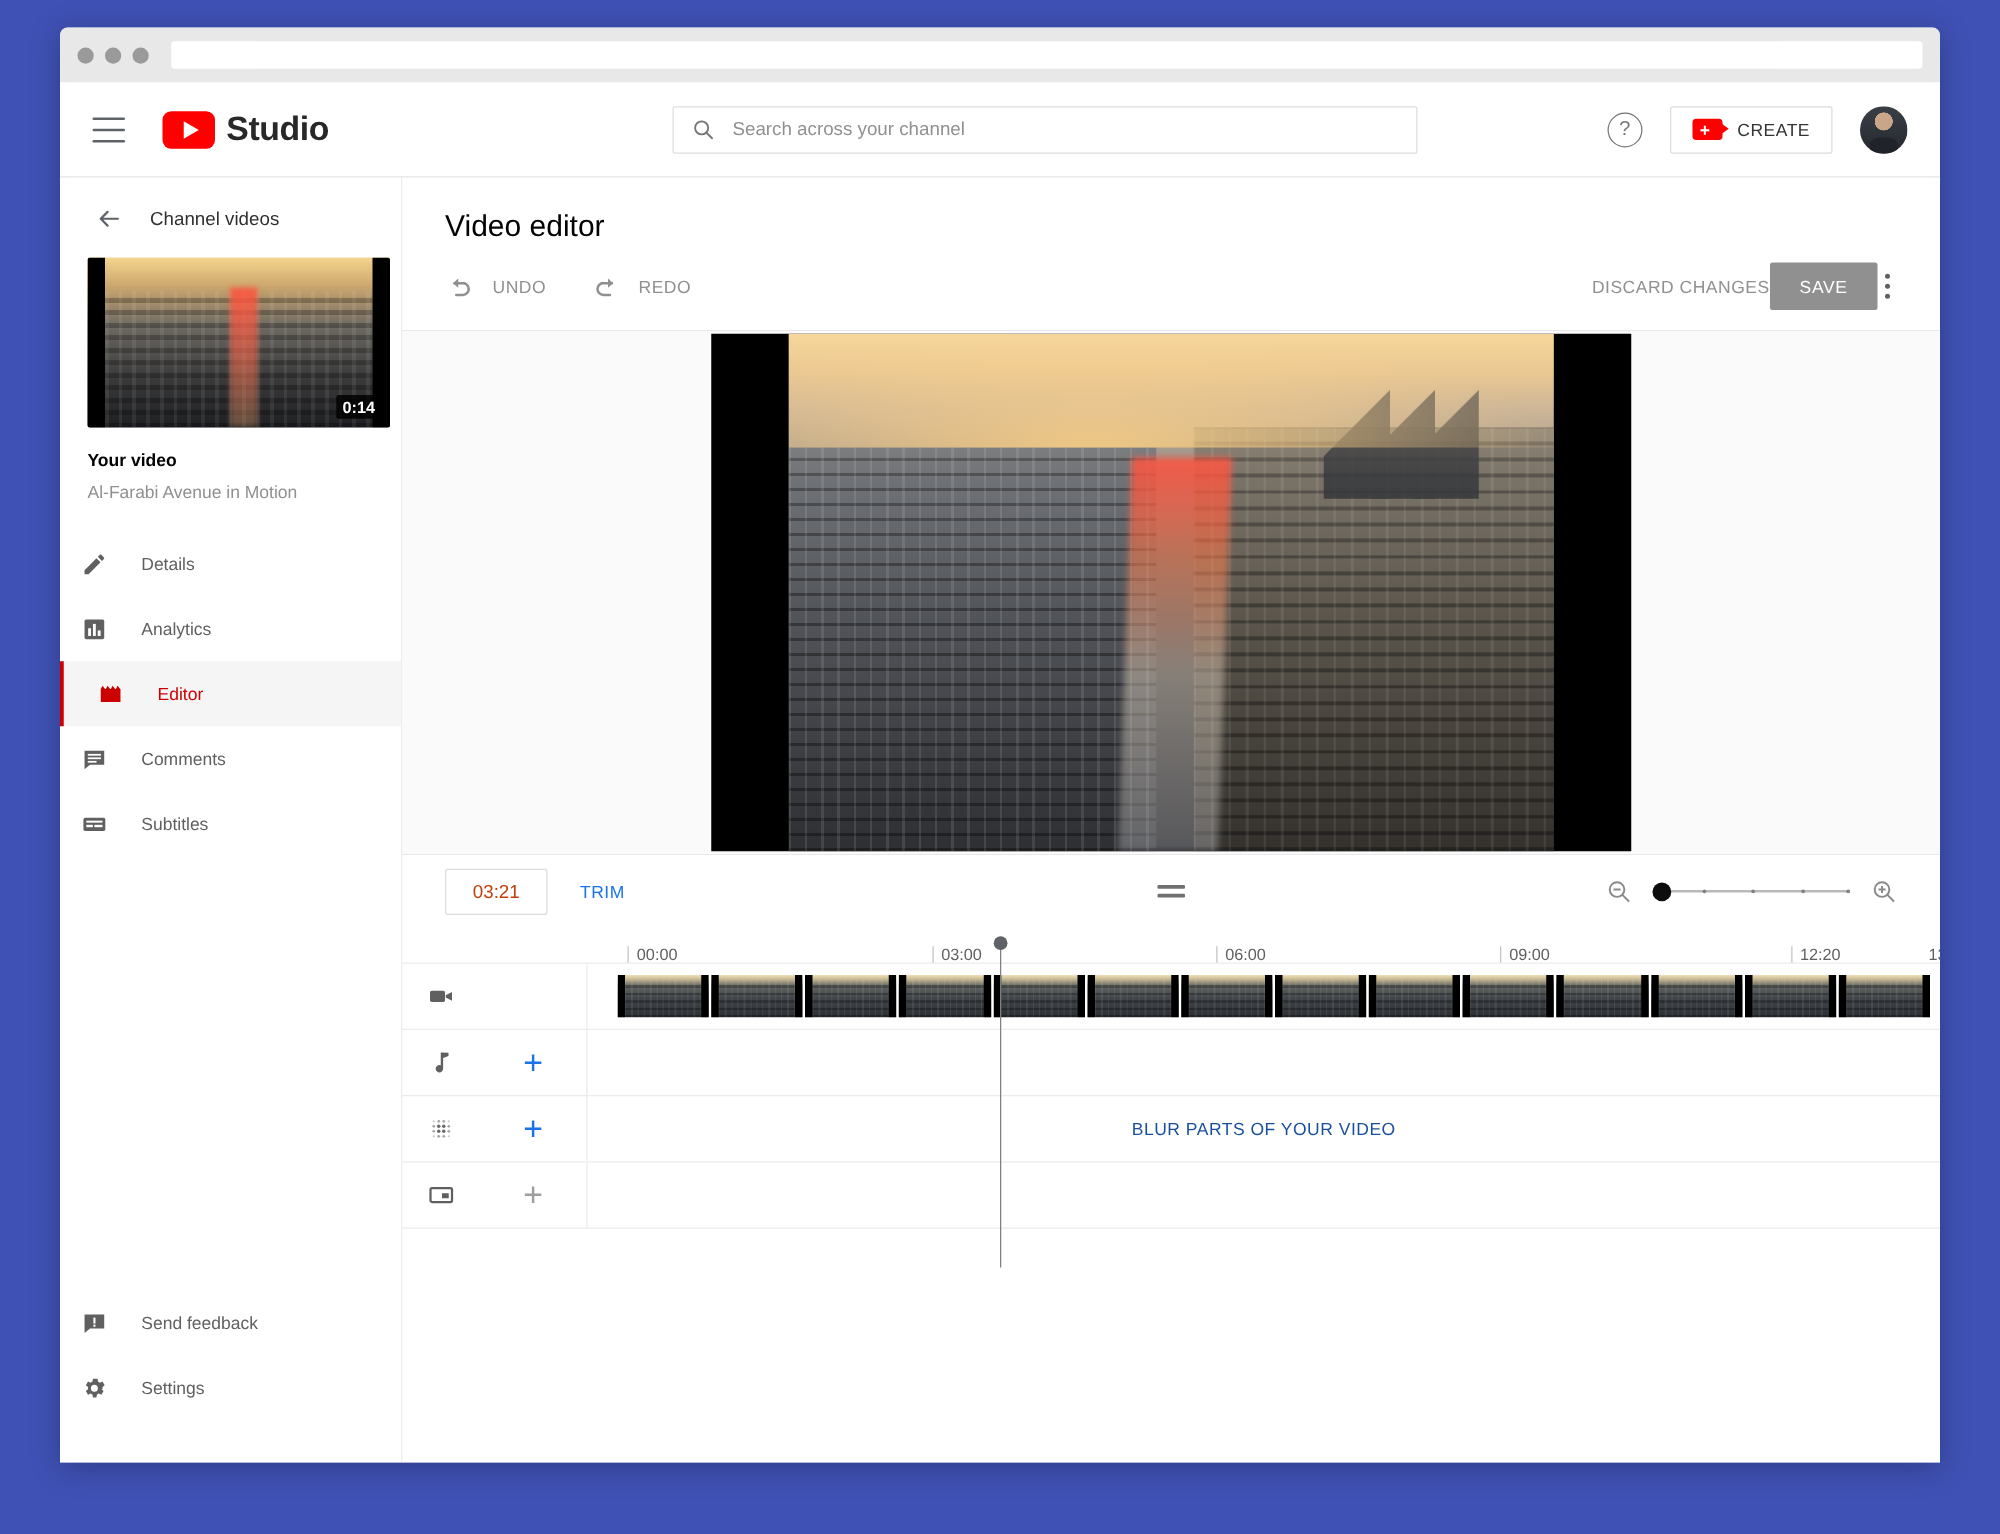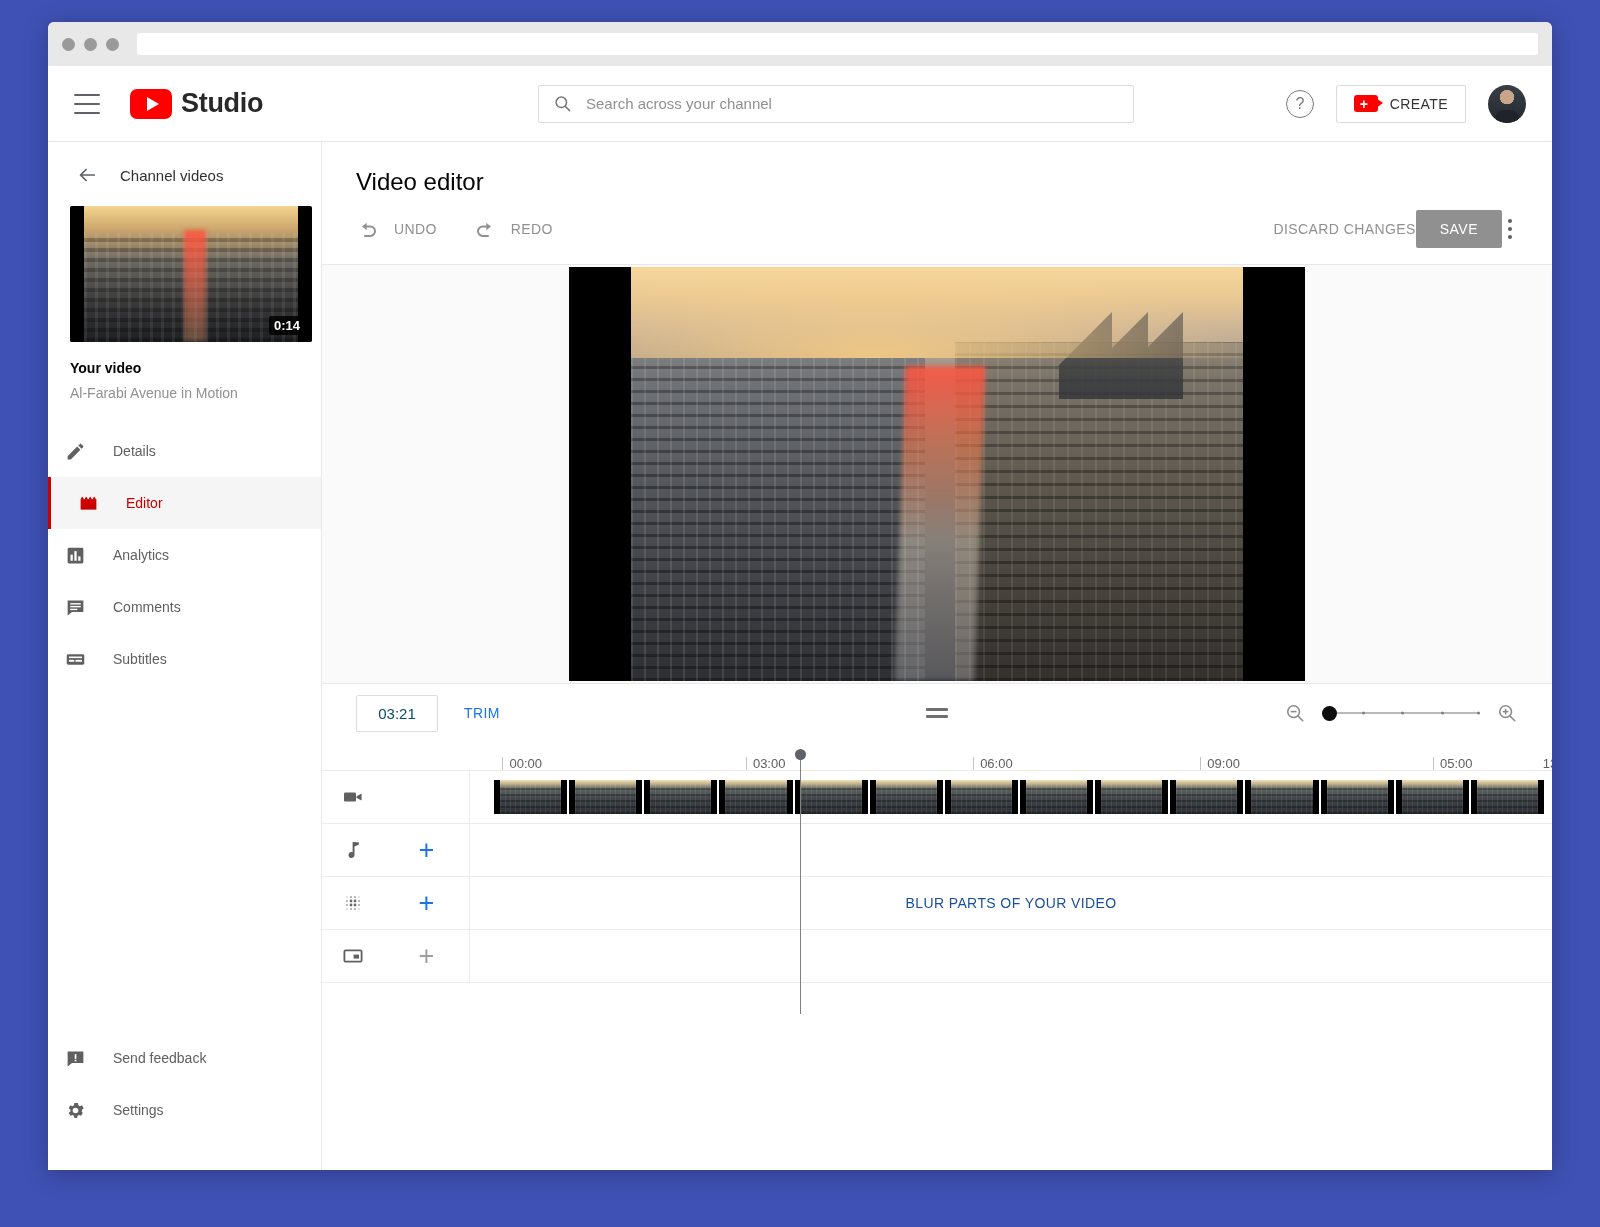--- a/index.html
+++ b/index.html
@@ -190,21 +190,21 @@
   .frame .haze { position: absolute; inset: 0; background:
       linear-gradient(180deg, rgba(255,230,190,.35) 0%, rgba(200,200,200,.08) 28%, transparent 55%); }
 
   
   .timeline { flex: 1; display: flex; flex-direction: column; border-top: 1px solid #e8e8e8; }
   .tl-controls {
     height: 58px; display: flex; align-items: center; padding: 0 34px; position: relative;
   }
   .time-box {
     border: 1px solid #dcdcdc; border-radius: 2px; padding: 9px 18px;
-    font-size: 15px; color: #0c4a6e; font-family: "Liberation Sans", sans-serif;
+    font-size: 15px; color: #c2410c; font-family: "Liberation Sans", sans-serif;
     min-width: 82px; text-align: center;
   }
   .trim-btn { color: #1a73e8; font-size: 14px; letter-spacing: .4px; margin-left: 26px; cursor: pointer; }
   .drag-handle { position: absolute; left: 50%; transform: translateX(-50%);
     display: flex; flex-direction: column; gap: 4px; cursor: row-resize; }
   .drag-handle i { display: block; width: 22px; height: 3px; background: #707070; border-radius: 1px; }
   .zoom-ctrls { margin-left: auto; display: flex; align-items: center; gap: 16px; }
   .zoom-slider { width: 158px; height: 14px; position: relative; display: flex; align-items: center; }
   .zoom-track { position: absolute; left: 0; right: 0; height: 2px; background: #b9b9b9; }
   .zoom-tick { position: absolute; width: 3px; height: 3px; background: #808080; border-radius: 50%; top: 50%; transform: translateY(-50%); }
@@ -323,39 +323,39 @@
 
       <div class="nav">
         <div class="nav-item">
           <span class="nav-icon">
             <svg width="21" height="21" viewBox="0 0 24 24">
                 <path d="M3 17.3V21h3.7L17.6 10.1l-3.7-3.7L3 17.3zM20.7 7a1 1 0 000-1.4l-2.3-2.3a1 1 0 00-1.4 0l-1.8 1.8 3.7 3.7L20.7 7z" fill="#606060"></path>
               </svg>
           </span>
           <span class="nav-label">Details</span>
         </div>
-        <div class="nav-item active">
-          <span class="nav-icon">
-            <svg width="21" height="21" viewBox="0 0 24 24">
-                <path d="M3 7h18v12H3z" fill="#cc0000"></path>
-                <path d="M3 7l1.6-3 2.3 3zM7.6 7l1.6-3 2.3 3zM12.2 7l1.6-3 2.3 3zM16.8 7l1.6-3 2.3 3z" fill="#cc0000"></path>
-              </svg>
-          </span>
-          <span class="nav-label">Editor</span>
-        </div>
         <div class="nav-item">
           <span class="nav-icon">
             <svg width="21" height="21" viewBox="0 0 24 24">
                 <rect x="3" y="3" width="18" height="18" rx="1.5" fill="#606060"></rect>
                 <rect x="6.3" y="11" width="2.6" height="7" fill="#fff"></rect>
                 <rect x="10.7" y="7" width="2.6" height="11" fill="#fff"></rect>
                 <rect x="15.1" y="13" width="2.6" height="5" fill="#fff"></rect>
               </svg>
           </span>
           <span class="nav-label">Analytics</span>
+        </div>
+        <div class="nav-item active">
+          <span class="nav-icon">
+            <svg width="21" height="21" viewBox="0 0 24 24">
+                <path d="M3 7h18v12H3z" fill="#cc0000"></path>
+                <path d="M3 7l1.6-3 2.3 3zM7.6 7l1.6-3 2.3 3zM12.2 7l1.6-3 2.3 3zM16.8 7l1.6-3 2.3 3z" fill="#cc0000"></path>
+              </svg>
+          </span>
+          <span class="nav-label">Editor</span>
         </div>
         <div class="nav-item">
           <span class="nav-icon">
             <svg width="21" height="21" viewBox="0 0 24 24">
                 <path d="M3 4h18v13H8l-5 4z" fill="#606060"></path>
                 <rect x="6" y="7" width="12" height="1.6" fill="#fff"></rect>
                 <rect x="6" y="10.2" width="12" height="1.6" fill="#fff"></rect>
                 <rect x="6" y="13.4" width="8" height="1.6" fill="#fff"></rect>
               </svg>
           </span>
@@ -484,21 +484,21 @@
               <span class="ruler-mark" style="left:46.5%">
                   <span class="tick"></span>
                   <span class="lbl">06:00</span>
                 </span>
               <span class="ruler-mark" style="left:67.5%">
                   <span class="tick"></span>
                   <span class="lbl">09:00</span>
                 </span>
               <span class="ruler-mark" style="left:89%">
                   <span class="tick"></span>
-                  <span class="lbl">05:00</span>
+                  <span class="lbl">12:20</span>
                 </span>
               <span class="ruler-mark notick" style="left:98.5%">
                   <span class="tick"></span>
                   <span class="lbl">13:15</span>
                 </span>
             </div>
           </div>
 
           <div class="tracks">
             <div class="track">

